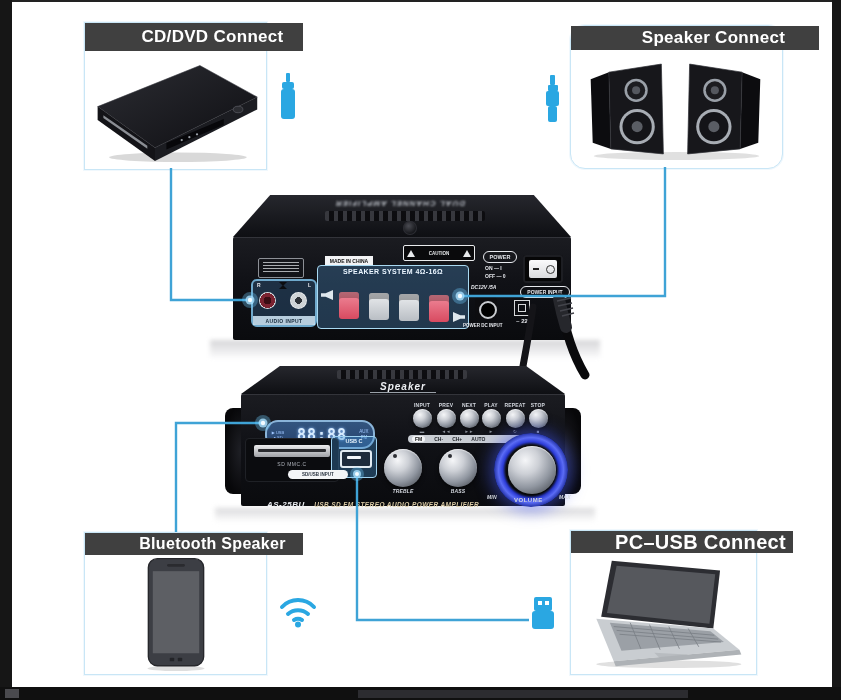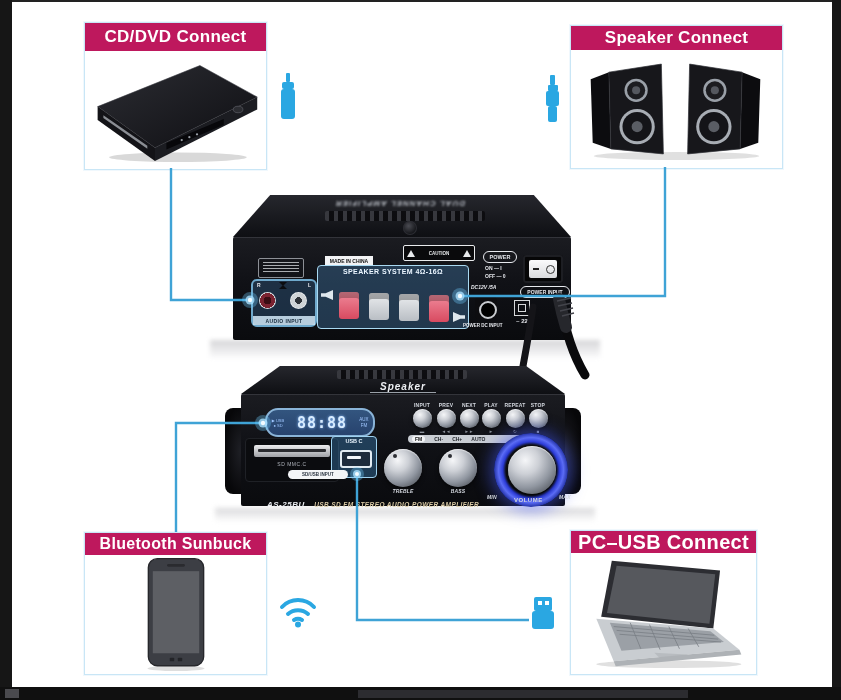--- a/index.html
+++ b/index.html
@@ -8,22 +8,22 @@
   .abs{position:absolute;}
   
   .frame-left{left:0;top:0;width:12px;height:700px;background:#161616;z-index:8;}
   .frame-right{left:832px;top:0;width:9px;height:700px;background:#161616;z-index:8;}
   .frame-top{left:0;top:0;width:841px;height:2px;background:#222;z-index:8;}
   .frame-bottom{left:0;top:687px;width:841px;height:13px;background:#101010;z-index:8;}
   .frame-notch{left:5px;top:689px;width:14px;height:9px;background:#4a4a4e;z-index:9;}
   .frame-seg{left:358px;top:690px;width:330px;height:8px;background:#2c2c30;z-index:9;}
   
   .cbox{background:#fff;border:1px solid #c9e6f6;box-shadow:0 0 0 1px #f0f8fd;z-index:2;}
-  .banner{width:100%;background:#be185d;color:#fff;font-weight:bold;letter-spacing:.3px;
-          display:flex;align-items:center;justify-content:center;}
+  .banner{width:100%;background:#404040;color:#fff;font-weight:bold;letter-spacing:.3px;
+          display:flex;align-items:center;justify-content:center;padding-left:37px;}
   .devwrap{width:100%;display:flex;align-items:center;justify-content:center;}
   
   svg.overlay{left:0;top:0;z-index:6;pointer-events:none;}
   
   .ampface{background:linear-gradient(180deg,#1b1c21 0%,#101116 45%,#0a0b0e 100%);
            border-radius:2px;box-shadow:inset 0 1px 0 #33343a;}
   .trap{background:linear-gradient(180deg,#26272d 0%,#0e0f13 100%);}
   .vents{background:repeating-linear-gradient(90deg,#3a3b41 0 4px,#0b0b0e 4px 9px);
          border-radius:2px;opacity:.9;}
   .tinylabel{color:#e7e9ee;font-weight:bold;white-space:nowrap;}
@@ -66,21 +66,21 @@
       <polygon points="14,64 60,96 60,99 14,67" fill="#8b8e94"></polygon>
       <polygon points="80,93 140,68 140,74 80,100" fill="#07070a"></polygon>
       <ellipse cx="155" cy="58" rx="5" ry="3.4" fill="#2b2c31" stroke="#55575e" stroke-width="0.8"></ellipse>
       <circle cx="96" cy="90" r="1.2" fill="#9aa0a8"></circle>
         <circle cx="104" cy="87" r="1.2" fill="#9aa0a8"></circle>
       <circle cx="112" cy="84" r="1.2" fill="#9aa0a8"></circle>
     </svg>
   </div>
 </div>
 
-<div class="abs cbox" style="left:570px;top:25px;width:211px;height:142px;">
+<div class="abs cbox" style="left:570px;top:25px;width:211px;height:142px;border-radius:15px;">
   <div class="banner" style="height:24px;font-size:17px;">Speaker Connect</div>
   <div class="devwrap" style="height:116px;">
     <svg width="195" height="106" viewBox="0 0 190 105">
       <ellipse cx="95" cy="100" rx="82" ry="4" fill="rgba(0,0,0,0.12)"></ellipse>
 
       <polygon points="10,24 28,17 30,93 12,87" fill="#0c0c0f"></polygon>
       <polygon points="28,17 80,9 82,98 30,93" fill="#17171b" stroke="#2e2f35" stroke-width="0.7"></polygon>
       <circle cx="55" cy="35" r="11.5" fill="#9aa0a8"></circle>
         <circle cx="55" cy="35" r="9" fill="#1c1c20"></circle>
       <circle cx="55" cy="35" r="4" fill="#55585f"></circle>
@@ -95,21 +95,21 @@
         <circle cx="133" cy="35" r="9" fill="#1c1c20"></circle>
       <circle cx="133" cy="35" r="4" fill="#55585f"></circle>
       <circle cx="132" cy="71" r="17.5" fill="#a8adb4"></circle>
         <circle cx="132" cy="71" r="14.5" fill="#141418"></circle>
       <circle cx="132" cy="71" r="5.5" fill="#5a5d64"></circle>
     </svg>
   </div>
 </div>
 
 <div class="abs cbox" style="left:84px;top:532px;width:181px;height:141px;">
-  <div class="banner" style="height:22px;font-size:16px;">Bluetooth Sunbuck</div>
+  <div class="banner" style="height:22px;font-size:16px;">Bluetooth Speaker</div>
   <div class="devwrap" style="height:117px;">
     <svg width="78" height="116" viewBox="0 0 80 130">
       <ellipse cx="40" cy="126" rx="32" ry="3" fill="rgba(0,0,0,0.13)"></ellipse>
       <rect x="9" y="3" width="62" height="120" rx="10" fill="#3c3e44" stroke="#26272b" stroke-width="1.5"></rect>
       <rect x="14" y="17" width="52" height="92" fill="#5d5f64"></rect>
       <rect x="30" y="9" width="20" height="3" rx="1.5" fill="#2a2b2f"></rect>
       <rect x="33" y="114" width="5" height="4" rx="1" fill="#232428"></rect>
       <rect x="42" y="114" width="5" height="4" rx="1" fill="#232428"></rect>
     </svg>
   </div>
@@ -258,21 +258,21 @@
   <div class="abs" style="left:60px;top:18px;width:236px;text-align:center;filter:blur(0.7px);">
     <div style="font-size:10px;font-weight:bold;font-style:italic;color:#eceef2;letter-spacing:1px;border-bottom:1px solid #9aa0a8;display:inline-block;padding:0 10px;">Speaker</div>
     <div style="font-size:5.5px;color:#9ba1a9;letter-spacing:1.2px;font-weight:bold;">HI-FI STEREO DUAL CHANNEL AMPLIFIER</div>
   </div>
 
   <div class="abs" style="left:0;top:50px;width:16px;height:86px;background:radial-gradient(ellipse at 100% 50%,#1f2026,#070709 75%);border-radius:8px 0 0 8px;"></div>
   <div class="abs" style="left:340px;top:50px;width:16px;height:86px;background:radial-gradient(ellipse at 0% 50%,#1f2026,#070709 75%);border-radius:0 8px 8px 0;"></div>
 
   <div class="abs ampface" style="left:16px;top:36px;width:324px;height:112px;"></div>
 
-  <div class="abs" style="left:40px;top:50px;width:106px;height:25px;border:2px solid #8ab4d8;border-radius:13px;background:linear-gradient(180deg,#33557f,#27436e);display:flex;align-items:center;">
+  <div class="abs" style="left:40px;top:62px;width:106px;height:25px;border:2px solid #8ab4d8;border-radius:13px;background:linear-gradient(180deg,#33557f,#27436e);display:flex;align-items:center;">
     <div style="width:22px;text-align:center;color:#9fc6ff;font-size:4px;line-height:5px;">
       <div>▶ USB</div>
       <div>● SD</div>
     </div>
     <div style="flex:1;text-align:center;font-family:'DejaVu Sans Mono',monospace;font-weight:bold;font-size:15px;color:#d8ecff;letter-spacing:1px;text-shadow:0 0 3px #8fc0ff;">88:88</div>
     <div style="width:18px;text-align:center;color:#9fc6ff;font-size:4.5px;line-height:6px;">
       <div>AUX</div>
       <div>FM</div>
     </div>
   </div>

